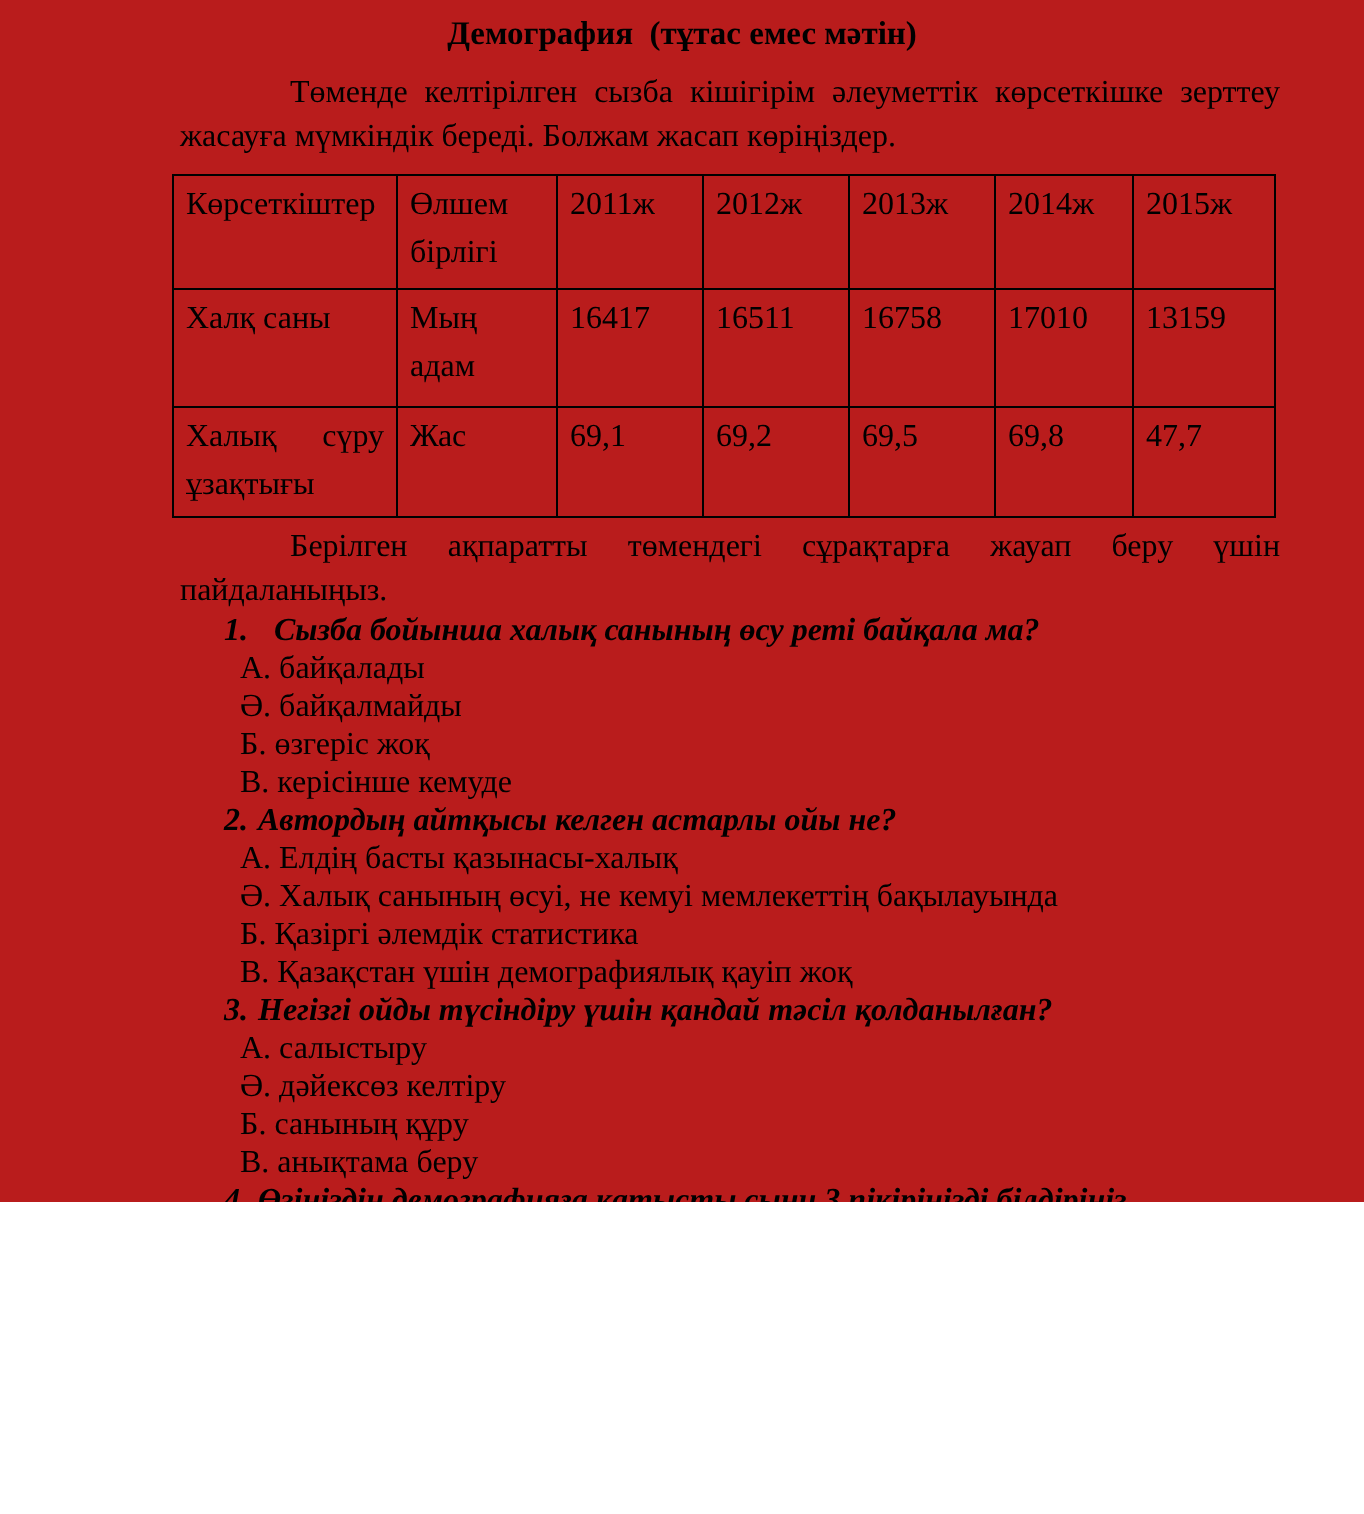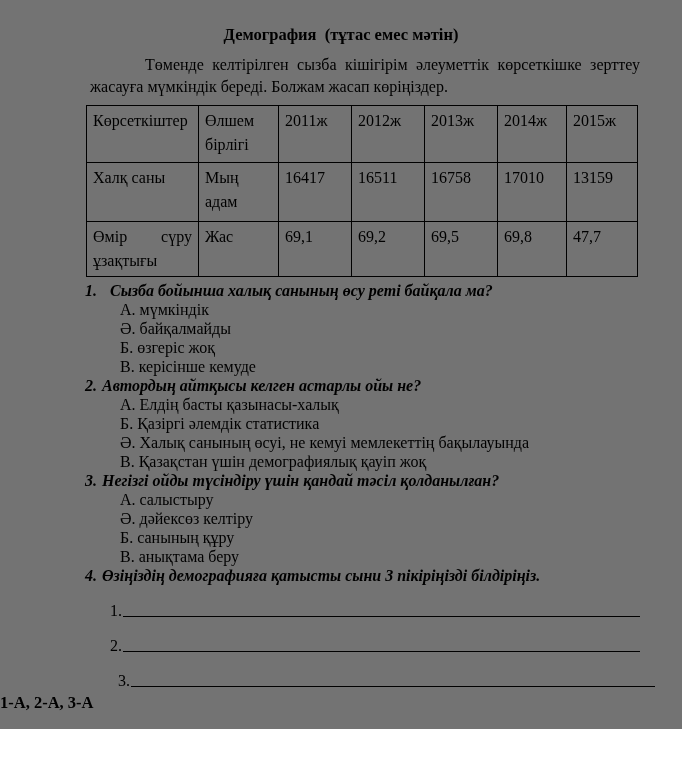--- a/index.html
+++ b/index.html
@@ -1,23 +1,23 @@
 <!DOCTYPE html>
 <html><head>
 <meta charset="utf-8">
 <style>
   html, body { margin: 0; padding: 0; background: #ffffff; }
   .page {
     width: 682px;
-    height: 729px;
+    height: 601px;
     box-sizing: border-box;
-    background: #737373;
+    background: #b91c1c;
     color: #000000;
     font-family: "Liberation Serif", "DejaVu Serif", serif;
-    padding-top: 24px;
+    padding-top: 6px;
     overflow: hidden;
   }
   .doc-title {
     text-align: center;
     font-weight: bold;
     font-size: 16.5px;
     line-height: 22px;
     margin: 0 0 8px 0;
     white-space: pre-wrap;
   }
@@ -41,21 +41,21 @@
     vertical-align: top;
     line-height: 24px;
     overflow: hidden;
   }
   tr.hdr td   { height: 50px; }
   tr.row1 td  { height: 52px; }
   tr.row2 td  { height: 46px; }
   td.justify  { text-align: justify; }
   .instr { margin-top: 3px; }
   .q {
-    margin-left: 85px;
+    margin-left: 112px;
     margin-right: 42px;
     font-weight: bold;
     font-style: italic;
     font-size: 16px;
     line-height: 19px;
   }
   .qnum { margin-right: 5px; }
   .qnum.wide { margin-right: 13px; }
   .opt {
     margin-left: 120px;
@@ -119,46 +119,47 @@
       <tr class="row1">
         <td>Халқ саны</td>
         <td>Мың адам</td>
         <td>16417</td>
         <td>16511</td>
         <td>16758</td>
         <td>17010</td>
         <td>13159</td>
       </tr>
       <tr class="row2">
-        <td class="justify">Өмір сүру ұзақтығы</td>
+        <td class="justify">Халық сүру ұзақтығы</td>
         <td>Жас</td>
         <td>69,1</td>
         <td>69,2</td>
         <td>69,5</td>
         <td>69,8</td>
         <td>47,7</td>
       </tr>
     </tbody>
   </table>
 
+  <div class="para instr">Берілген ақпаратты  төмендегі сұрақтарға жауап беру үшін пайдаланыңыз.</div>
 
   <div class="q">
     <span class="qnum wide">1.</span><span>Сызба бойынша халық санының өсу реті байқала ма?</span>
   </div>
-  <div class="opt">А. мүмкіндік</div>
+  <div class="opt">А. байқалады</div>
   <div class="opt">Ә. байқалмайды</div>
   <div class="opt">Б. өзгеріс жоқ</div>
   <div class="opt">В. керісінше кемуде</div>
 
   <div class="q">
     <span class="qnum">2.</span><span>Автордың айтқысы келген астарлы ойы не?</span>
   </div>
   <div class="opt">А. Елдің басты қазынасы-халық</div>
+  <div class="opt">Ә. Халық санының өсуі, не кемуі мемлекеттің бақылауында</div>
   <div class="opt">Б. Қазіргі әлемдік статистика</div>
-  <div class="opt">Ә. Халық санының өсуі, не кемуі мемлекеттің бақылауында</div>
   <div class="opt">В. Қазақстан үшін демографиялық қауіп жоқ</div>
 
   <div class="q">
     <span class="qnum">3.</span><span>Негізгі ойды түсіндіру үшін қандай тәсіл қолданылған?</span>
   </div>
   <div class="opt">А. салыстыру</div>
   <div class="opt">Ә. дәйексөз келтіру</div>
   <div class="opt">Б. санының құру</div>
   <div class="opt">В. анықтама беру</div>
 

